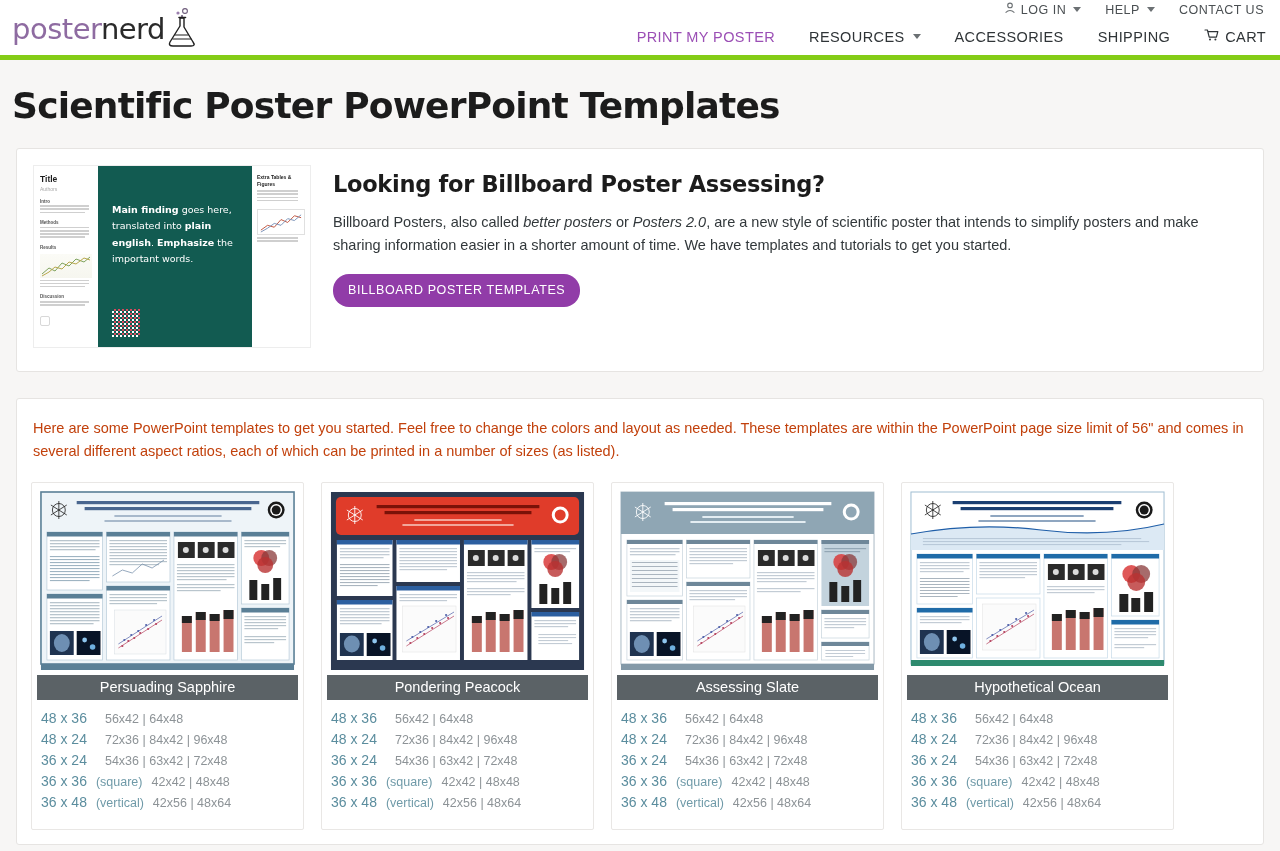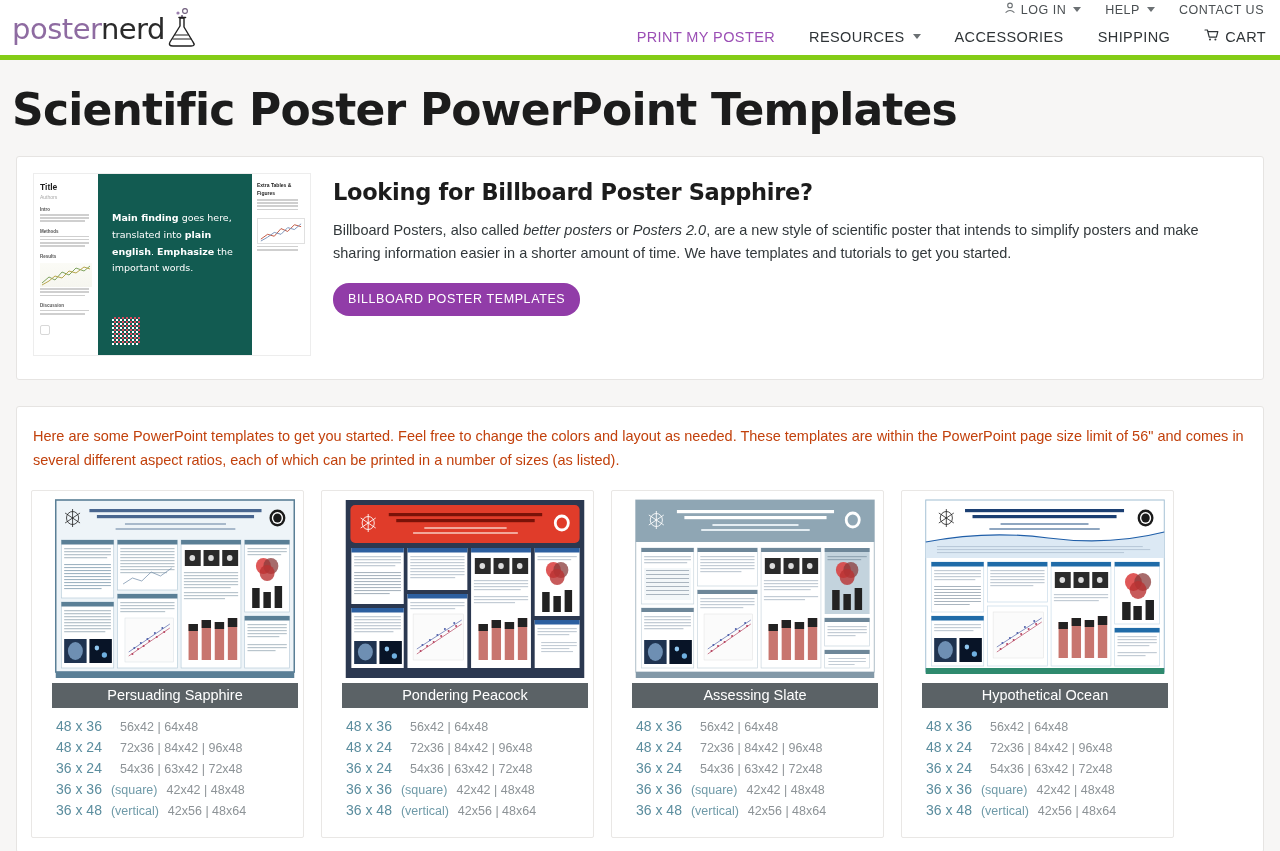--- a/index.html
+++ b/index.html
@@ -70,21 +70,21 @@
     letter-spacing: 0.4px;
     color: #2f3437;
     justify-content: flex-end;
   }
   .mainnav .item { display: flex; align-items: center; gap: 6px; cursor: pointer; }
   .mainnav .active { color: #9b4fb5; }
 
   
   .page-title {
     font-family: "DejaVu Sans", sans-serif;
-    font-size: 44px;
+    font-size: 36px;
     font-weight: bold;
     letter-spacing: -0.8px;
     color: #1c1c1c;
     margin: 26px 0 0 12px;
     line-height: 1.1;
   }
 
   
   .panel {
     background: #ffffff;
@@ -209,21 +209,21 @@
   }
   .tpl-grid {
     display: flex;
     gap: 17px;
   }
   .tpl-card {
     width: 273px;
     border: 1px solid #e9e7e5;
     border-radius: 2px;
     background: #fff;
-    padding: 5px 5px 0 20px;
+    padding: 5px 5px 0 5px;
   }
   .tpl-img {
     width: 100%;
     height: 186px;
     overflow: hidden;
     position: relative;
     background: #fff;
   }
   .tpl-name {
     background: #5b6266;
@@ -374,21 +374,21 @@
           <polyline points="3,21 10,16 17,18 24,10 31,13 38,6 45,8" fill="none" stroke="#c0553f" stroke-width="1"></polyline>
           <polyline points="3,23 10,19 17,14 24,16 31,9 38,11 45,5" fill="none" stroke="#7a92b8" stroke-width="1"></polyline>
         </svg>
       </div>
       <div class="bb-line s"></div>
       <div class="bb-line s"></div>
     </div>
   </div>
 
   <div class="bb-copy">
-    <h2 class="bb-heading">Looking for Billboard Poster Sapphire?</h2>
+    <h2 class="bb-heading">Looking for Billboard Poster Assessing?</h2>
     <p class="bb-para"><span>Billboard Posters, also called </span><i>better posters</i><span> or </span><i>Posters 2.0</i><span>, are a new style of scientific poster that intends to simplify posters and make sharing information easier in a shorter amount of time. We have templates and tutorials to get you started.</span></p>
     <button class="bb-btn">BILLBOARD POSTER TEMPLATES</button>
   </div>
 </div>
 
 <div class="panel tpl-panel">
   <p class="tpl-intro">Here are some PowerPoint templates to get you started. Feel free to change the colors and layout as needed. These templates are within the PowerPoint page size limit of 56" and comes in several different aspect ratios, each of which can be printed in a number of sizes (as listed).</p>
 
   <div class="tpl-grid">
 

